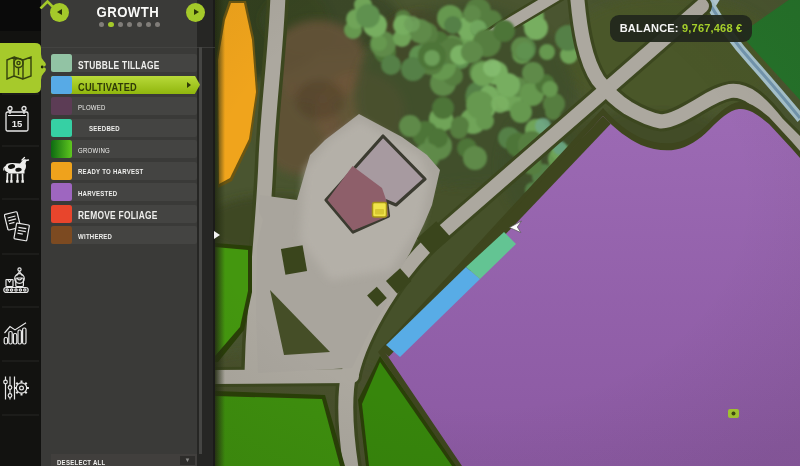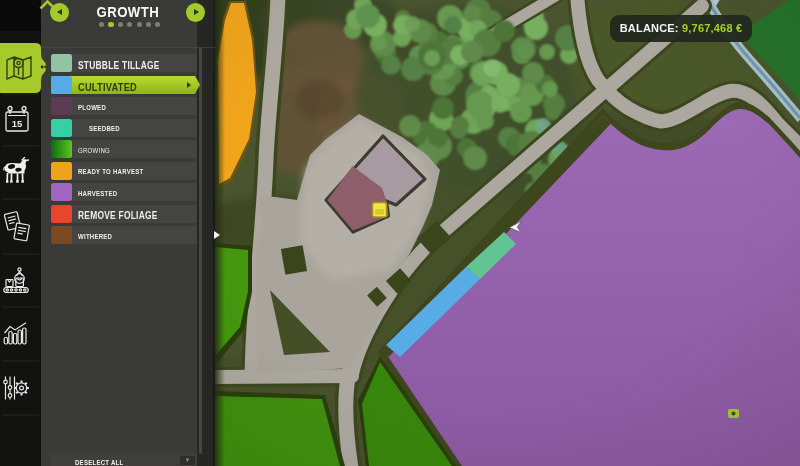--- a/index.html
+++ b/index.html
@@ -300,21 +300,21 @@
 <div class="abs" style="left:51px;top:75.5px;width:20.5px;height:18.5px;border-radius:2.5px;background:#57aae6;"></div>
 
 <div class="abs" style="left:78px;top:81.2px;font-size:11px;font-weight:bold;letter-spacing:0.3px;color:#2f3a08;"><span class="ct">CULTIVATED</span></div>
 
 <div class="abs" style="left:187px;top:81.5px;width:0;height:0;border-left:4px solid #2f3a08;border-top:3px solid transparent;border-bottom:3px solid transparent;"></div>
 
 <div class="abs" style="left:51px;top:97.0px;width:145.5px;height:18px;background:#444442;border-radius:2px;"></div>
 
 <div class="abs" style="left:51px;top:97.0px;width:20.5px;height:18px;border-radius:2.5px;background:#5c3c55;"></div>
 
-<div class="abs" style="left:78px;top:102.7px;font-size:7.2px;font-weight:bold;letter-spacing:0.3px;color:#eeeeec;"><span class="ct">PLOWED</span></div>
+<div class="abs" style="left:78px;top:102.7px;font-size:7.2px;font-weight:normal;letter-spacing:0.3px;color:#eeeeec;"><span class="ct">PLOWED</span></div>
 
 <div class="abs" style="left:51px;top:118.5px;width:145.5px;height:18px;background:#444442;border-radius:2px;"></div>
 
 <div class="abs" style="left:51px;top:118.5px;width:20.5px;height:18px;border-radius:2.5px;background:#36d0a4;"></div>
 
 <div class="abs" style="left:78px;top:124.2px;font-size:7.2px;font-weight:bold;letter-spacing:0.3px;color:#eeeeec;padding-left:11px;"><span class="ct">SEEDBED</span></div>
 
 <div class="abs" style="left:51px;top:140.0px;width:145.5px;height:18px;background:#444442;border-radius:2px;"></div>
 
 <div class="abs" style="left:51px;top:140.0px;width:20.5px;height:18px;border-radius:2.5px;background:linear-gradient(90deg,#0e6b12,#5ec61e);"></div>
@@ -339,21 +339,21 @@
 
 <div class="abs" style="left:78px;top:210.2px;font-size:10px;font-weight:bold;letter-spacing:0.3px;color:#eeeeec;"><span class="ct">REMOVE FOLIAGE</span></div>
 
 <div class="abs" style="left:51px;top:226.0px;width:145.5px;height:18px;background:#444442;border-radius:2px;"></div>
 
 <div class="abs" style="left:51px;top:226.0px;width:20.5px;height:18px;border-radius:2.5px;background:#7c4a21;"></div>
 
 <div class="abs" style="left:78px;top:231.7px;font-size:7.2px;font-weight:bold;letter-spacing:0.3px;color:#eeeeec;"><span class="ct">WITHERED</span></div>
 
 <div class="abs" style="left:51px;top:453.5px;width:146px;height:18px;background:#413f3d;display:flex;align-items:center;">
-  <span style="font-size:7.2px;font-weight:bold;letter-spacing:0.3px;color:#f0f0ee;margin-left:24px;"><span class="ct">DESELECT ALL</span></span>
+  <span style="font-size:7.2px;font-weight:bold;letter-spacing:0.3px;color:#f0f0ee;margin-left:6px;"><span class="ct">DESELECT ALL</span></span>
   <span style="position:absolute;left:129px;top:2px;width:15px;height:9px;background:#2e2d2b;color:#8a8a88;font-size:6px;text-align:center;line-height:9px;">▼</span>
 </div>
 
 <div class="abs" style="left:214px;top:231px;width:0;height:0;border-left:6px solid #f2f2f2;border-top:4.5px solid transparent;border-bottom:4.5px solid transparent;"></div>
 
 <div class="abs" style="left:0;top:0;width:41px;height:466px;background:#121210;"></div>
 
 <div class="abs" style="left:0;top:0;width:41px;height:31px;background:#0a0a0a;"></div>
 
 <svg class="abs" style="left:0;top:0" width="41" height="466" viewBox="0 0 41 466" stroke="#262624" stroke-width="1">

